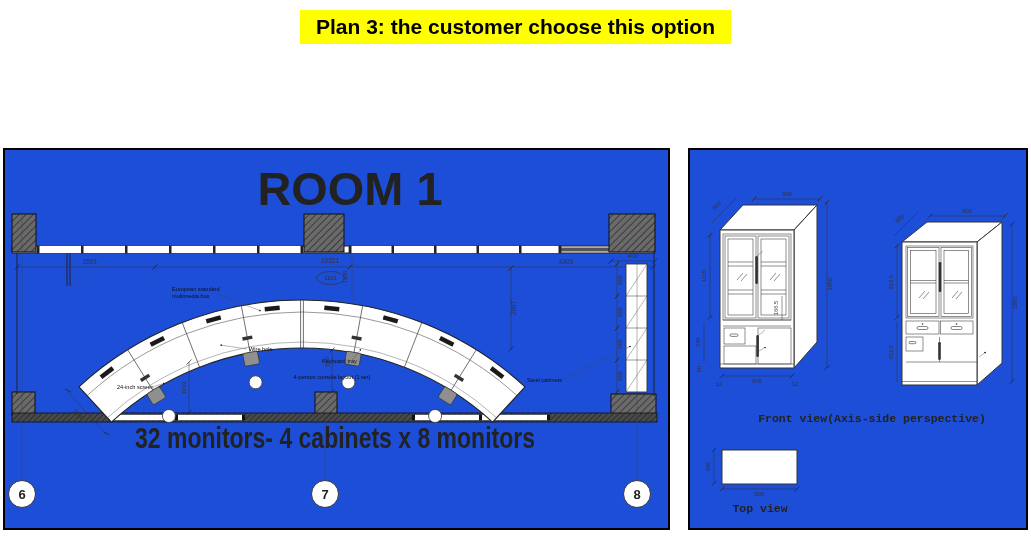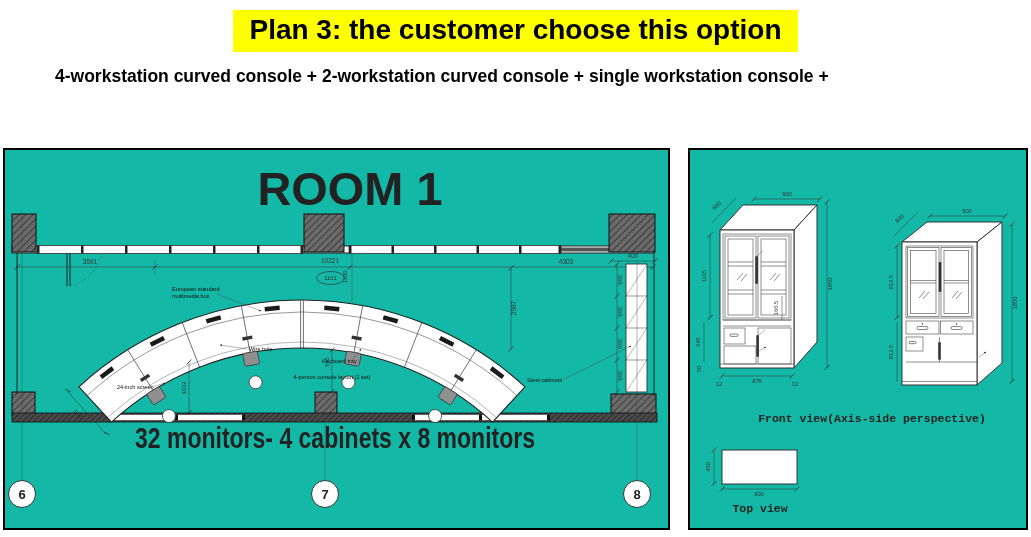--- a/index.html
+++ b/index.html
@@ -4,27 +4,27 @@
 <style>
   html,body{margin:0;padding:0}
   body{
     width:1031px;height:537px;position:relative;overflow:hidden;
     background:#fff;color:#000;
     font-family:"Liberation Sans",sans-serif;
   }
   .title-row{display:flex;justify-content:center;margin-top:10px}
   .title-hl{
     display:inline-block;background:#ffff00;color:#000;
-    font-weight:bold;font-size:28px;line-height:1.1;padding:5px 16px 6px;
+    font-weight:bold;font-size:21px;line-height:1.1;padding:5px 16px 6px;
   }
   .subtitle{
     margin:13px 0 0 55px;width:930px;
     font-weight:bold;font-size:17.5px;line-height:1.36;color:#000;
   }
-  .panel{position:absolute;border:2px solid #000;background:#14b8a6}
+  .panel{position:absolute;border:2px solid #000;background:#1d4ed8}
   .panel-left{left:3px;top:148px;width:663px;height:378px}
   .panel-right{left:688px;top:148px;width:336px;height:378px}
   .panel svg{display:block;width:100%;height:100%}
   svg text{fill:#222}
   .dim{font-size:6.5px;fill:#333}
   .dims{font-size:5.8px;fill:#333}
   .ann{font-size:5.6px;fill:#111}
   .mono{font-family:"Liberation Mono","DejaVu Sans Mono",monospace}
   .ln{stroke:#333;stroke-width:0.5;fill:none}
   .ln2{stroke:#222;stroke-width:1;fill:none}
@@ -32,21 +32,20 @@
   .cab{stroke:#333;stroke-width:1;fill:#fff}
   .cabthin{stroke:#444;stroke-width:0.6;fill:none}
 </style>
 </head>
 <body>
 
 <div class="title-row">
   <span class="title-hl" style="background-color: rgb(255, 255, 0);">Plan 3: the customer choose this option</span>
 </div>
 <div class="subtitle">
-  <div>4-workstation curved console + 2-workstation curved console + single workstation console +</div>
 </div>
 
 <div class="panel panel-left">
 <svg viewBox="0 0 663 378">
   <defs>
     <pattern id="hatchL" width="5" height="5" patternTransform="rotate(45)" patternUnits="userSpaceOnUse">
       <rect width="5" height="5" fill="#6a6a6a"></rect>
       <line x1="0" y1="0" x2="0" y2="5" stroke="#2e2e2e" stroke-width="1.6"></line>
     </pattern>
     <pattern id="hatchD" width="4" height="4" patternTransform="rotate(45)" patternUnits="userSpaceOnUse">

